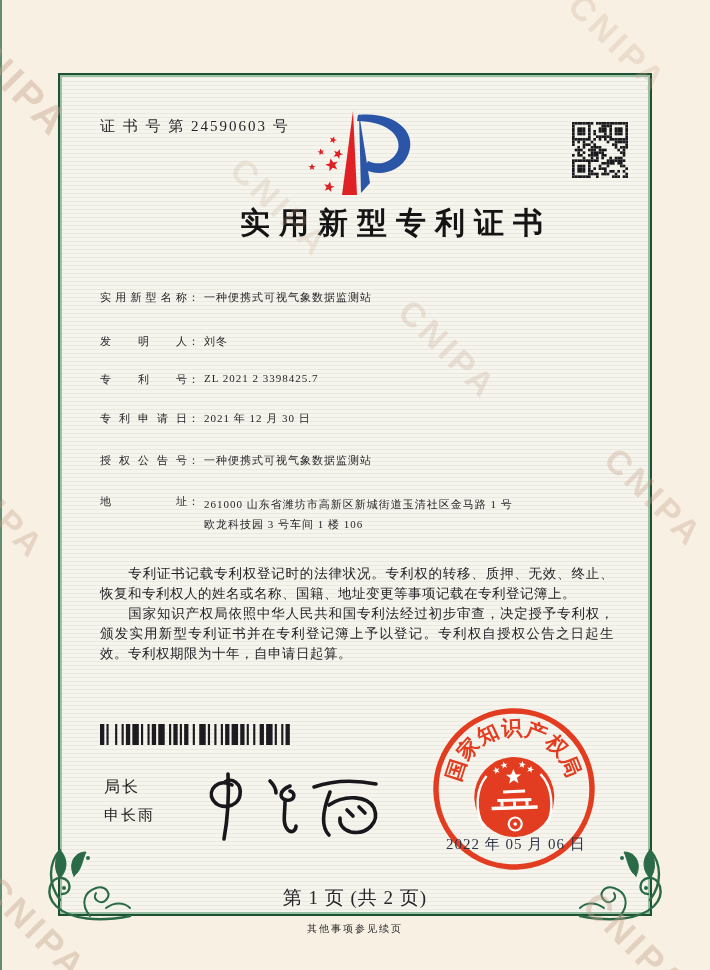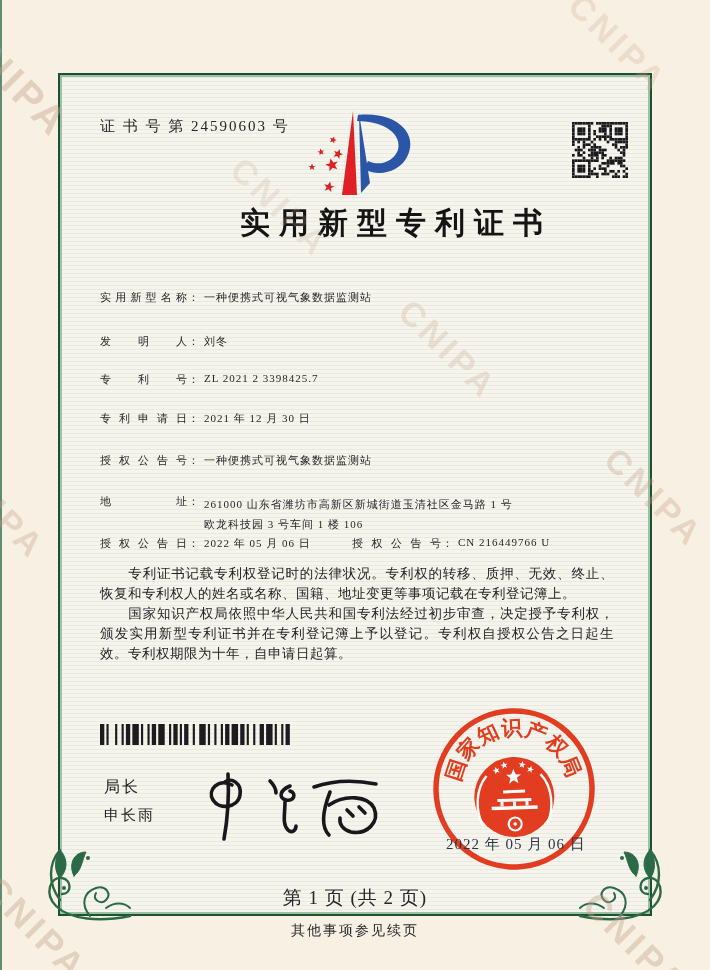--- a/index.html
+++ b/index.html
@@ -42,21 +42,21 @@
   .barcode{position:absolute;left:40px;top:649px;width:192px;height:21px;}
   .director-title{position:absolute;left:44px;top:702px;font-family:"Liberation Sans","DejaVu Sans",sans-serif;font-size:16px;letter-spacing:2px;color:#222;}
   .director-name{position:absolute;left:44px;top:731px;font-family:"Liberation Sans","DejaVu Sans",sans-serif;font-size:15px;letter-spacing:2px;color:#222;}
   .signature{position:absolute;left:138px;top:694px;}
   .seal{position:absolute;left:368px;top:628px;opacity:.93;z-index:4;}
   .seal-date{position:absolute;left:386px;top:760px;z-index:5;font-size:15px;letter-spacing:1px;color:#2c3547;}
   .page-indicator{position:absolute;left:0;top:810px;width:100%;text-align:center;font-size:19px;letter-spacing:1px;font-family:Liberation Serif, serif;}
   .flourish{position:absolute;bottom:-14px;z-index:3;}
   .flourish.left{left:-20px;}
   .flourish.right{right:-20px;transform:scaleX(-1);}
-  .continuation-note{position:absolute;left:0;top:922px;width:100%;text-align:center;font-size:14px;letter-spacing:2px;color:#2a2a2e;z-index:2;}
+  .continuation-note{position:absolute;left:0;top:922px;width:100%;text-align:center;font-size:10px;letter-spacing:2px;color:#2a2a2e;z-index:2;}
 </style>
 </head>
 <body>
 
 <div class="page">
 
   <div class="edge-line"></div>
 
   <span class="watermark" style="left:-22px;top:14px;font-size:40px;opacity:.42;">CNIPA</span>
   <span class="watermark" style="left:588px;top:-14px;font-size:34px;opacity:.25;">CNIPA</span>
@@ -340,26 +340,20 @@
     </div>
     <div class="row" style="top:336px;">
       <span class="flabel">专利申请日</span><span class="fcolon">：</span><span class="fvalue">2021 年 12 月 30 日</span>
     </div>
     <div class="row" style="top:378px;">
       <span class="flabel">授权公告号</span><span class="fcolon">：</span><span class="fvalue">一种便携式可视气象数据监测站</span>
     </div>
     <div class="row" style="top:419px;">
       <span class="flabel">地址</span><span class="fcolon">：</span><span class="addr-lines"><span>261000 山东省潍坊市高新区新城街道玉清社区金马路 1 号</span><br><span>欧龙科技园 3 号车间 1 楼 106</span></span>
     </div>
-    <div class="row" style="top:461px;">
-      <span class="flabel">授权公告日</span><span class="fcolon">：</span><span class="fvalue">2022 年 05 月 06 日</span>
-      <span class="grant-no-group">
-        <span class="flabel" style="width:90px;">授权公告号</span><span class="fcolon">：</span><span class="fvalue">CN 216449766 U</span>
-      </span>
-    </div>
 
     <div class="body-text">
       <p>专利证书记载专利权登记时的法律状况。专利权的转移、质押、无效、终止、恢复和专利权人的姓名或名称、国籍、地址变更等事项记载在专利登记簿上。</p>
       <p>国家知识产权局依照中华人民共和国专利法经过初步审查，决定授予专利权，颁发实用新型专利证书并在专利登记簿上予以登记。专利权自授权公告之日起生效。专利权期限为十年，自申请日起算。</p>
     </div>
 
     <svg class="barcode" id="barcode-svg" viewBox="0 0 192 21" preserveAspectRatio="none">
         <rect x="0.00" y="0" width="4.31" height="21" fill="#1c1c20"></rect>
         <rect x="6.47" y="0" width="2.16" height="21" fill="#1c1c20"></rect>
         <rect x="15.10" y="0" width="2.16" height="21" fill="#1c1c20"></rect>

